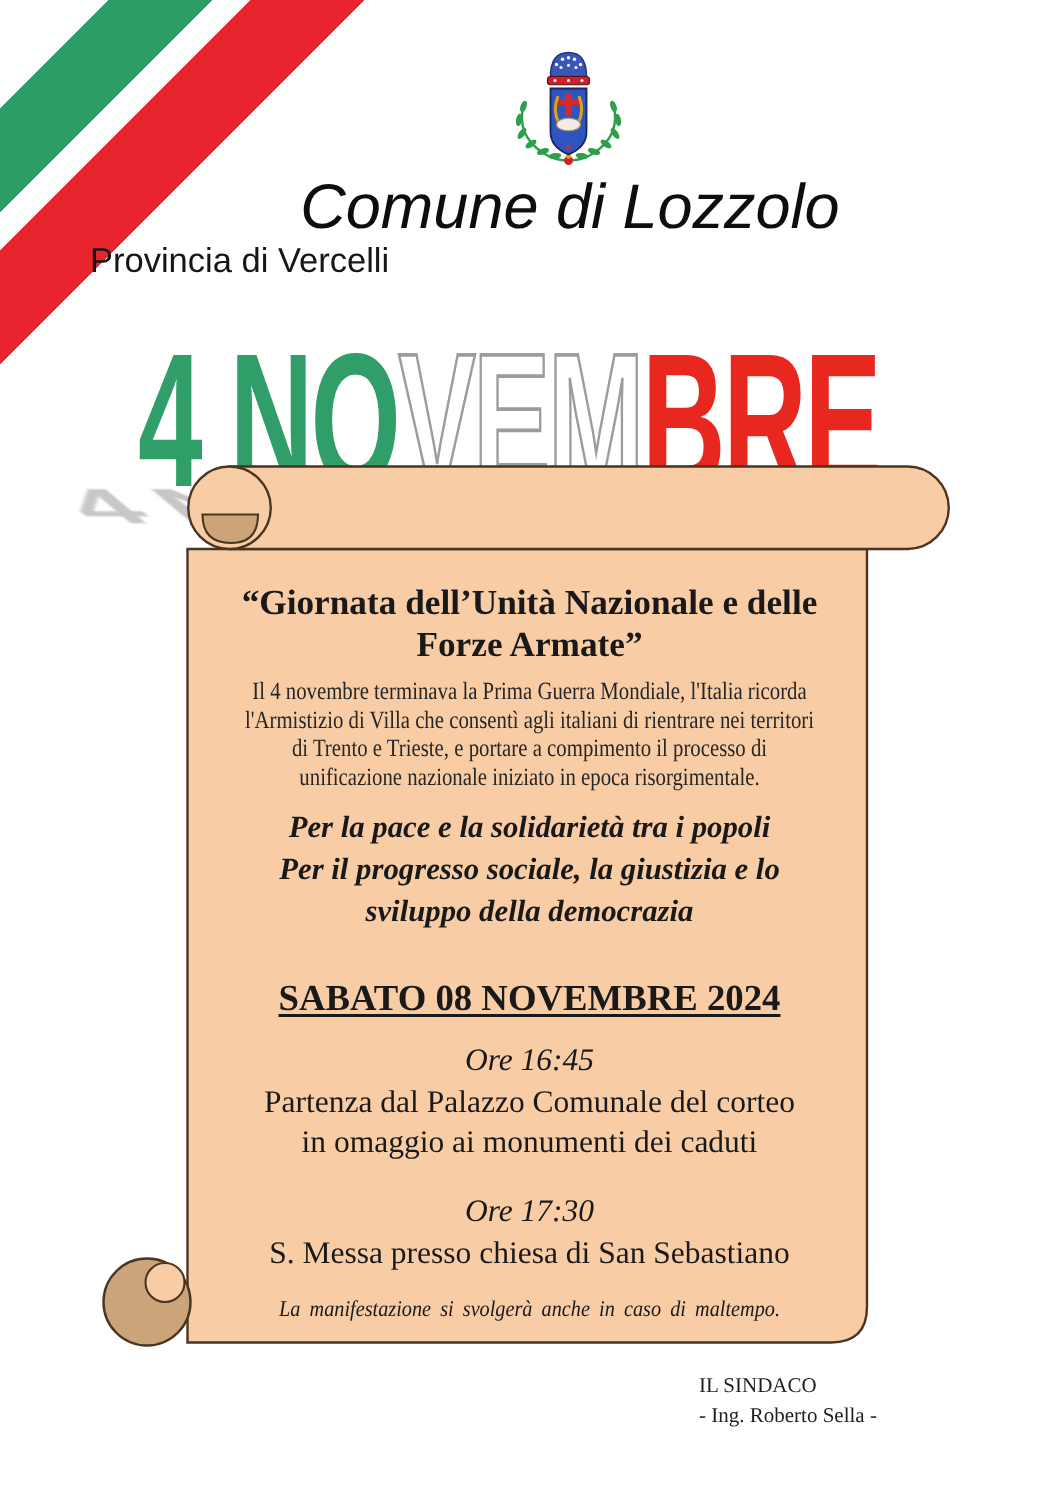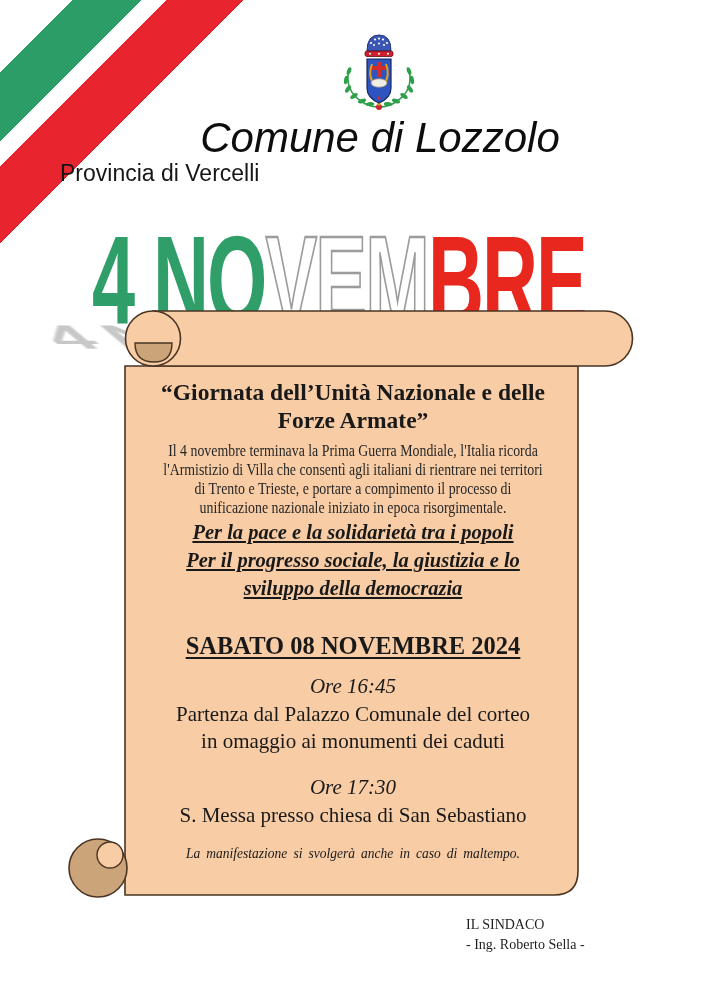--- a/index.html
+++ b/index.html
@@ -45,26 +45,26 @@
   .seg-white{color:#ffffff;-webkit-text-stroke:2.5px #9c9c9c;text-shadow:0 0 1px #999;}
   .seg-red{color:#e8271f;}
   
   .scroll-svg{position:absolute;left:60px;top:305px;width:580px;height:600px;}
   
   .scroll-content{
     position:absolute;left:127px;top:368px;width:452px;text-align:center;
     color:#191919;
   }
   .pre{white-space:pre-line;}
-  .scroll-title{font-weight:bold;font-size:23.5px;line-height:1.2;padding-top:10px;}
+  .scroll-title{font-weight:bold;font-size:23.5px;line-height:1.2;padding-top:20px;}
   .scroll-intro{
     font-size:16.5px;line-height:1.14;margin-top:8px;color:#262626;
     width:538px;margin-left:-43px;transform:scaleX(0.84);transform-origin:center top;
   }
-  .scroll-motto{font-weight:bold;font-style:italic;font-size:20.5px;line-height:1.37;text-decoration:underline;}
+  .scroll-motto{font-weight:bold;font-style:italic;font-size:20.5px;line-height:1.37;margin-top:10px;}
   .scroll-date{
     font-weight:bold;font-size:24.5px;margin-top:30px;
     text-decoration:underline;text-decoration-thickness:2px;text-underline-offset:3px;
   }
   .event-time{font-style:italic;font-size:21px;margin-top:14px;}
   .event-details{font-size:21px;line-height:1.3;margin-top:2px;}
   .event-time.second{margin-top:20px;}
   .scroll-note{
     font-style:italic;font-size:15px;margin-top:15px;
     transform:scaleX(0.9);transform-origin:center top;word-spacing:3px;

